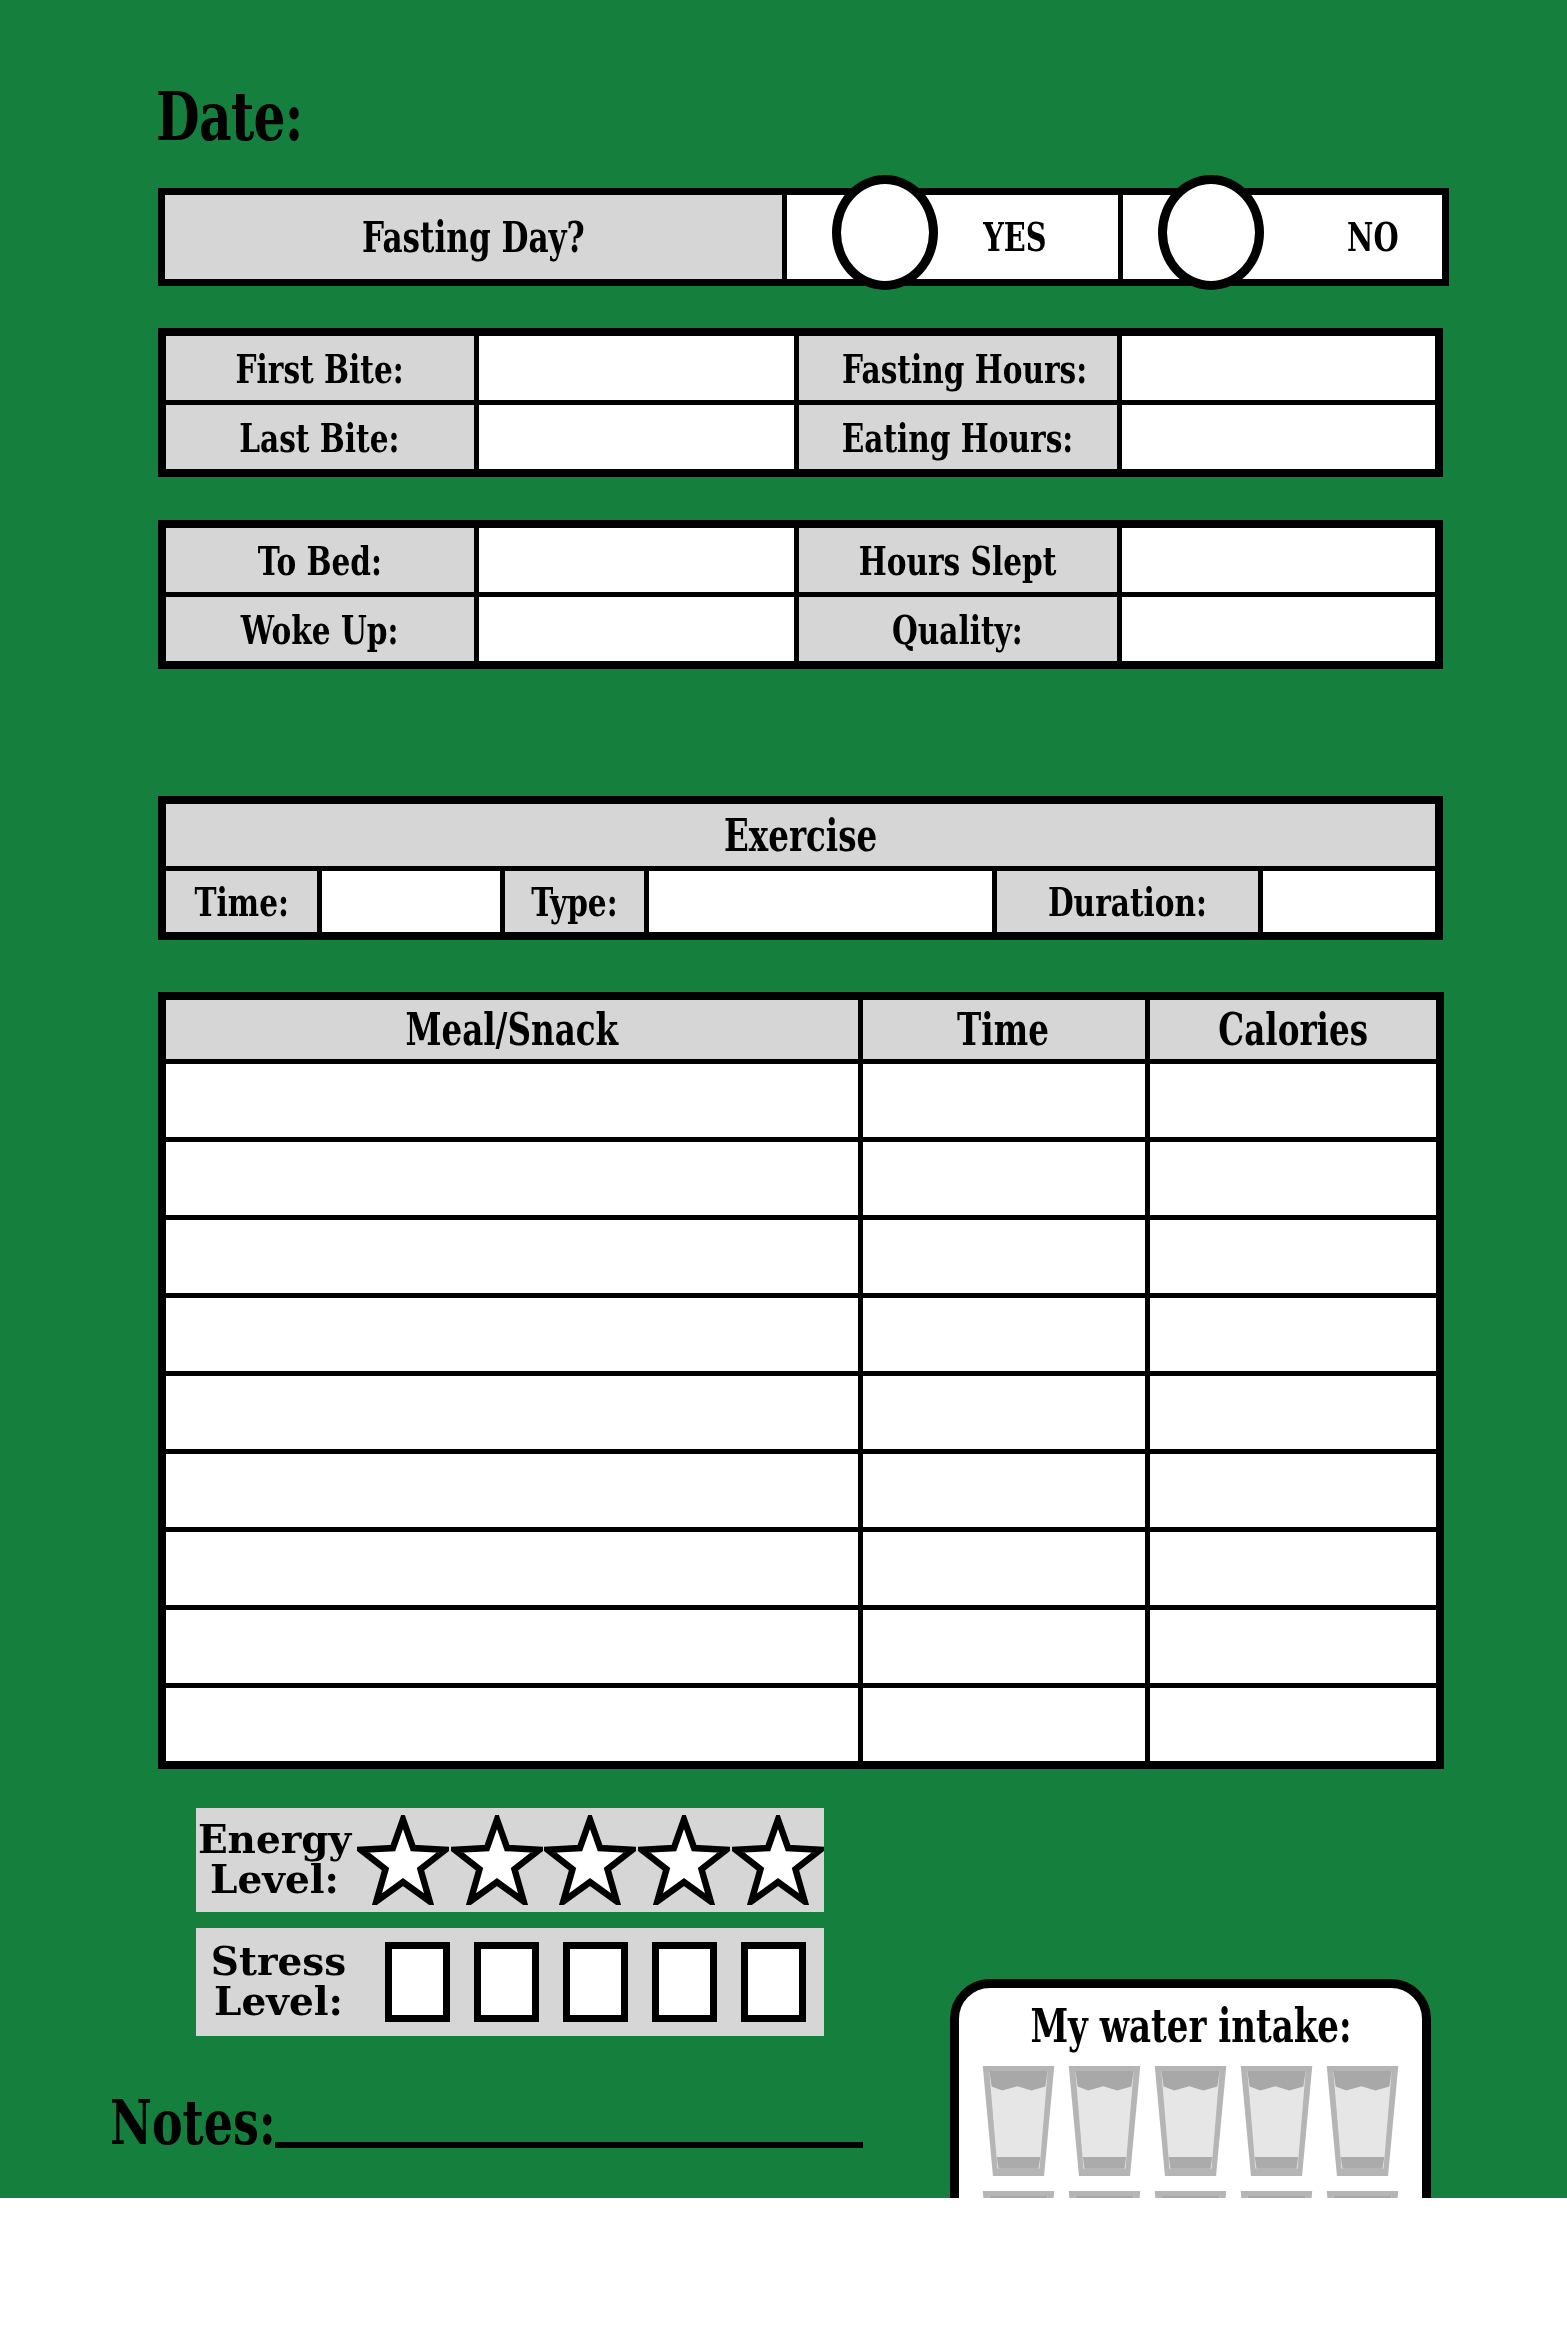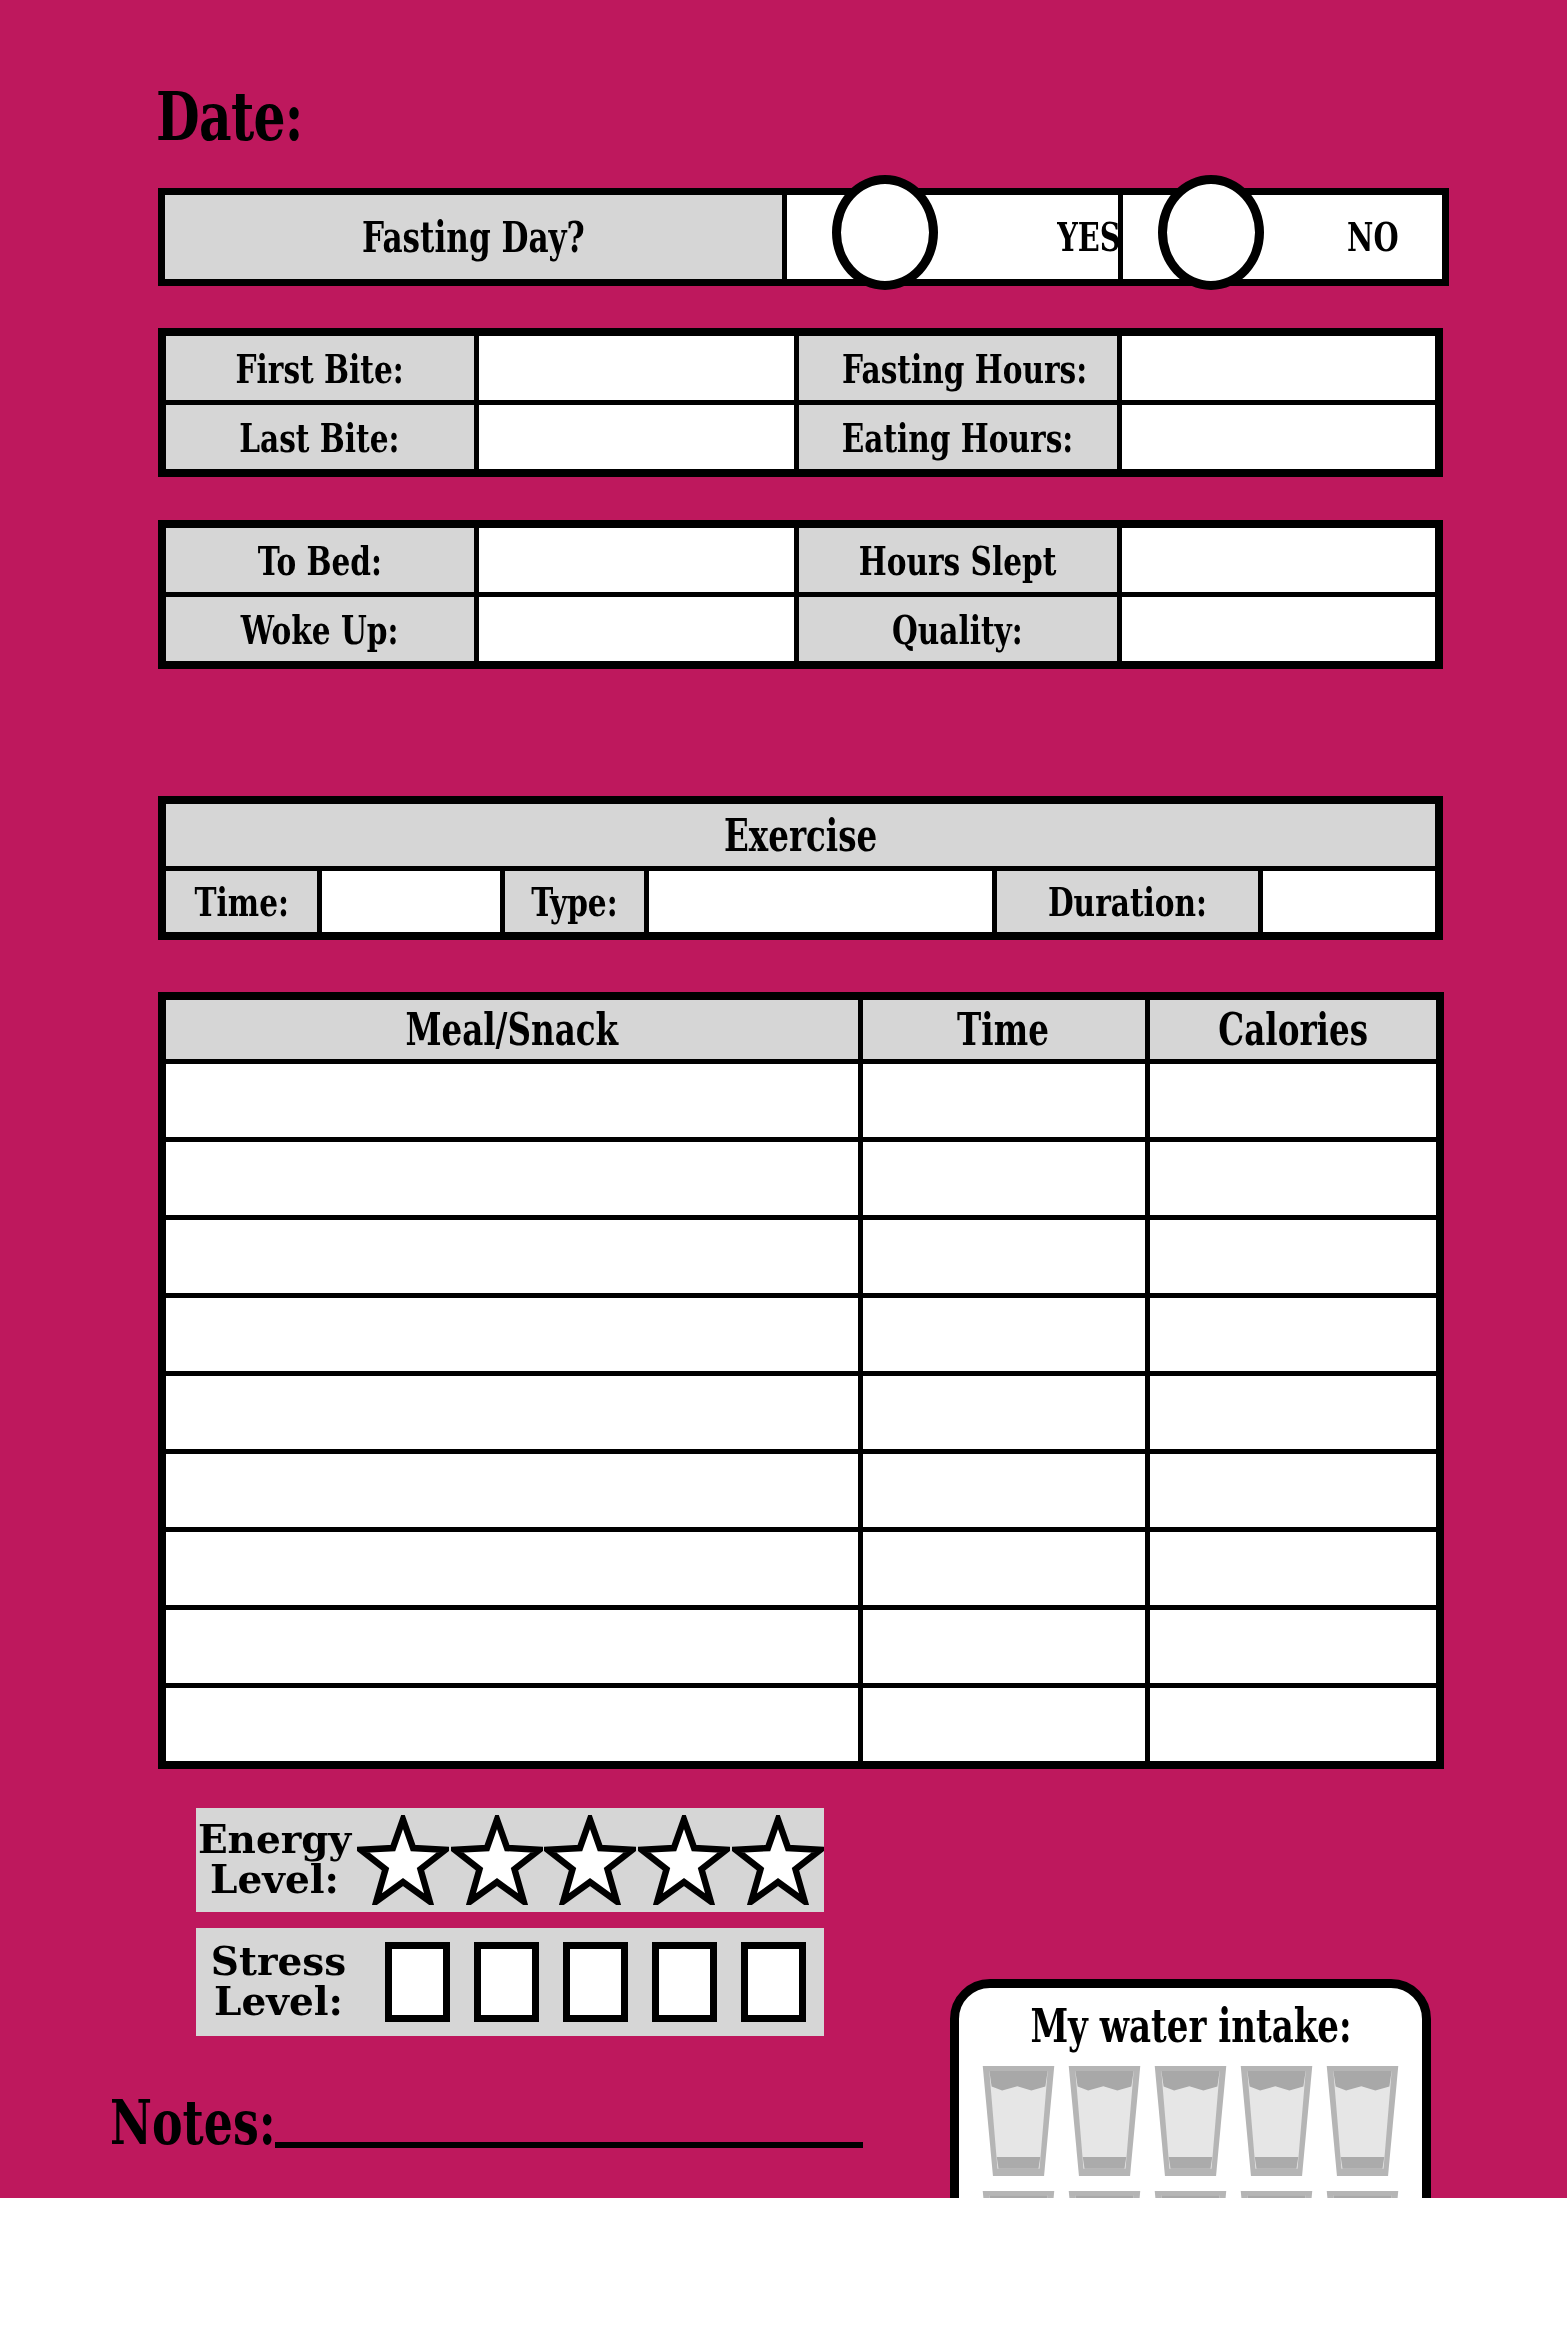--- a/index.html
+++ b/index.html
@@ -1,16 +1,16 @@
 <!DOCTYPE html>
 <html style="font-size:14.7px"><head>
 <meta charset="utf-8">
 <style>
   html,body{margin:0;padding:0;background:#ffffff;}
-  .page{position:relative;width:1568px;height:2198px;background:#be185d;
+  .page{position:relative;width:1568px;height:2198px;background:#15803d;
         font-family:"DejaVu Serif","Liberation Serif",serif;font-weight:bold;color:#000;overflow:hidden;}
 
   .cond{display:inline-block;transform:scaleX(.74);transform-origin:50% 50%;white-space:nowrap;}
   .condL{display:inline-block;transform:scaleX(.74);transform-origin:0 50%;white-space:nowrap;}
 
   
   .date{position:absolute;left:156px;top:76px;font-size:68px;letter-spacing:-0.9px;}
   .notes-label{position:absolute;left:110px;top:2086px;font-size:62px;}
 
   
@@ -79,21 +79,21 @@
   <div class="date">
     <span class="condL">Date:</span>
   </div>
 
   <div class="fastbar">
     <div class="q gray">
       <span class="cond">Fasting Day?</span>
     </div>
     <div class="divider"></div>
     <div class="circ" style="left:667px;"></div>
-    <div class="ans" style="left:850px;">
+    <div class="ans" style="left:776px;">
       <span class="cond">YES</span>
     </div>
     <div class="circ" style="left:993px;"></div>
     <div class="ans" style="left:1134px;">
       <span class="cond">NO</span>
     </div>
   </div>
 
   <table class="tbl bites">
     <colgroup>

